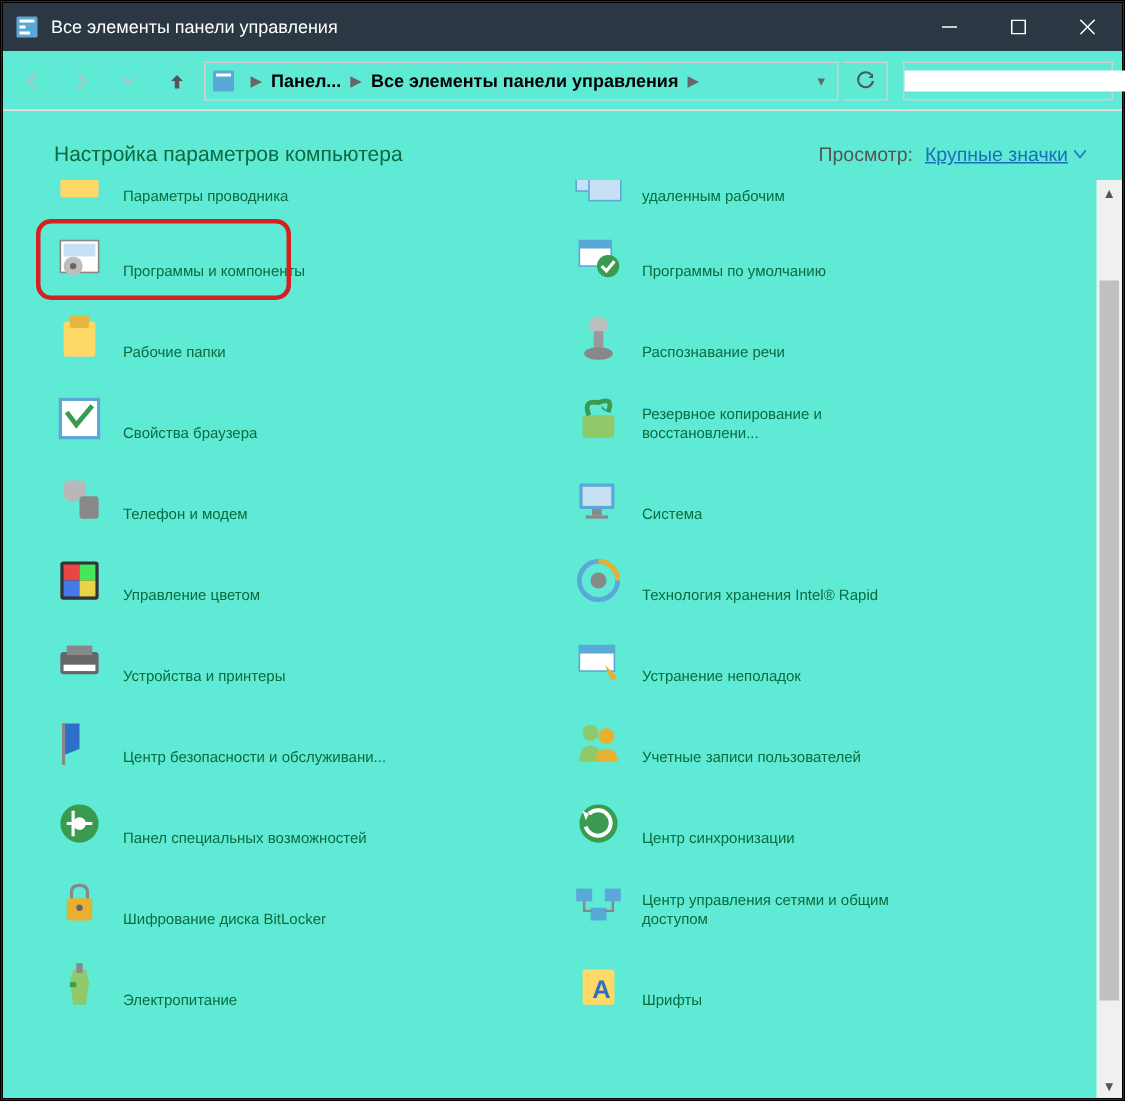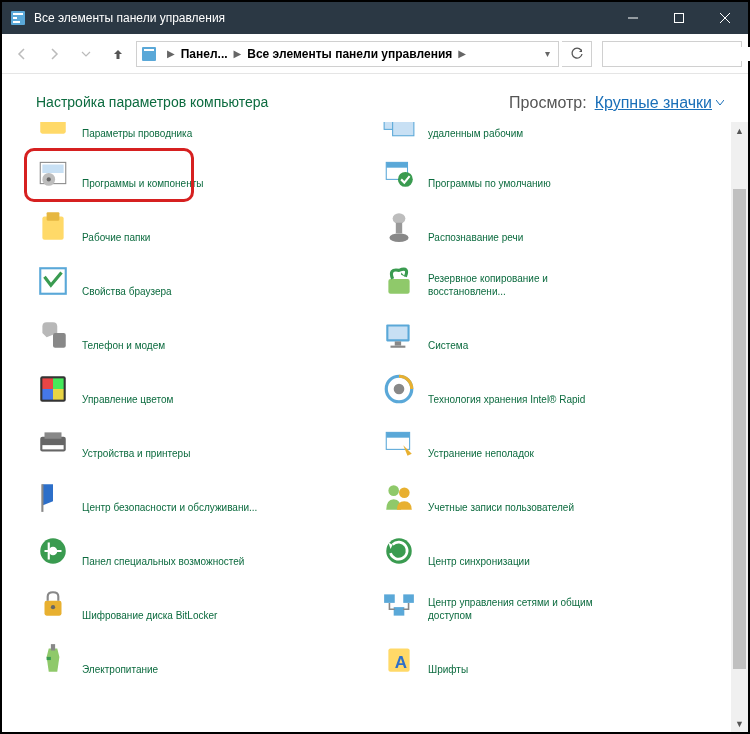--- a/index.html
+++ b/index.html
@@ -1,17 +1,17 @@
 <!DOCTYPE html>
 <html><head>
 <meta charset="utf-8">
 <style>
   * { box-sizing: border-box; margin: 0; padding: 0; }
   body { font-family: "Segoe UI", Tahoma, sans-serif; font-size: 13px; background: #000; width: 750px; height: 734px; overflow: hidden; }
-  .frame { background: #ffffff; border: 1px solid #000; width: 748px; height: 732px; margin: 1px; display: flex; flex-direction: column; }
+  .frame { background: #5eead4; border: 1px solid #000; width: 748px; height: 732px; margin: 1px; display: flex; flex-direction: column; }
   
   
   .titlebar { background: #2b3844; color: #fff; height: 32px; display: flex; align-items: center; }
   .title-icon { width: 16px; height: 16px; margin: 0 8px; display: inline-flex; }
   .title-text { flex: 1; font-size: 12px; }
   .win-btns { display: flex; }
   .win-btn { width: 46px; height: 32px; display: flex; align-items: center; justify-content: center; color: #fff; }
   .win-btn svg { width: 10px; height: 10px; }
   
   
@@ -20,23 +20,23 @@
   .nav-arrow.disabled { color: #ccc; }
   .addr-bar { flex: 1; height: 26px; border: 1px solid #d0d0d0; display: flex; align-items: center; padding: 0 4px; font-size: 12px; overflow: hidden; }
   .addr-icon { width: 16px; height: 16px; margin-right: 6px; }
   .crumb { padding: 0 2px; color: #000; white-space: nowrap; font-weight: bold; }
   .crumb-sep { color: #666; padding: 0 4px; font-size: 10px; }
   .refresh-btn { width: 30px; height: 26px; display: flex; align-items: center; justify-content: center; color: #555; margin-left: -1px; border: 1px solid #d0d0d0; border-left: none; }
   .search-bar { width: 140px; height: 26px; border: 1px solid #d0d0d0; margin-left: 6px; display: flex; align-items: center; padding-right: 6px; }
   .search-input { flex: 1; border: none; outline: none; font-size: 12px; padding: 0 6px; }
   
   
-  .header-row { display: flex; justify-content: space-between; align-items: flex-start; padding: 20px 24px 10px 34px; }
+  .header-row { display: flex; justify-content: space-between; align-items: flex-end; padding: 20px 24px 10px 34px; }
   .header-title { color: #0c6b3f; font-size: 14px; }
-  .view-drop { font-size: 16px; display: flex; align-items: center; gap: 8px; }
+  .view-drop { font-size: 13px; display: flex; align-items: center; gap: 8px; }
   .view-label { color: #555; }
   .view-value { color: #1a6fb8; display: flex; align-items: center; gap: 4px; text-decoration: underline; }
   
   
   .content { flex: 1; position: relative; overflow: hidden; }
   .columns { display: flex; padding: 0 20px 20px 34px; }
   .col { flex: 1; }
   .item { display: flex; align-items: flex-end; height: 48px; margin-bottom: 6px; gap: 12px; cursor: default; }
   .item.cut { height: 24px; margin-bottom: 2px; margin-top: -6px; overflow: hidden; align-items: flex-end; }
   .item.cut .item-icon { align-self: flex-end; margin-bottom: 0; }

